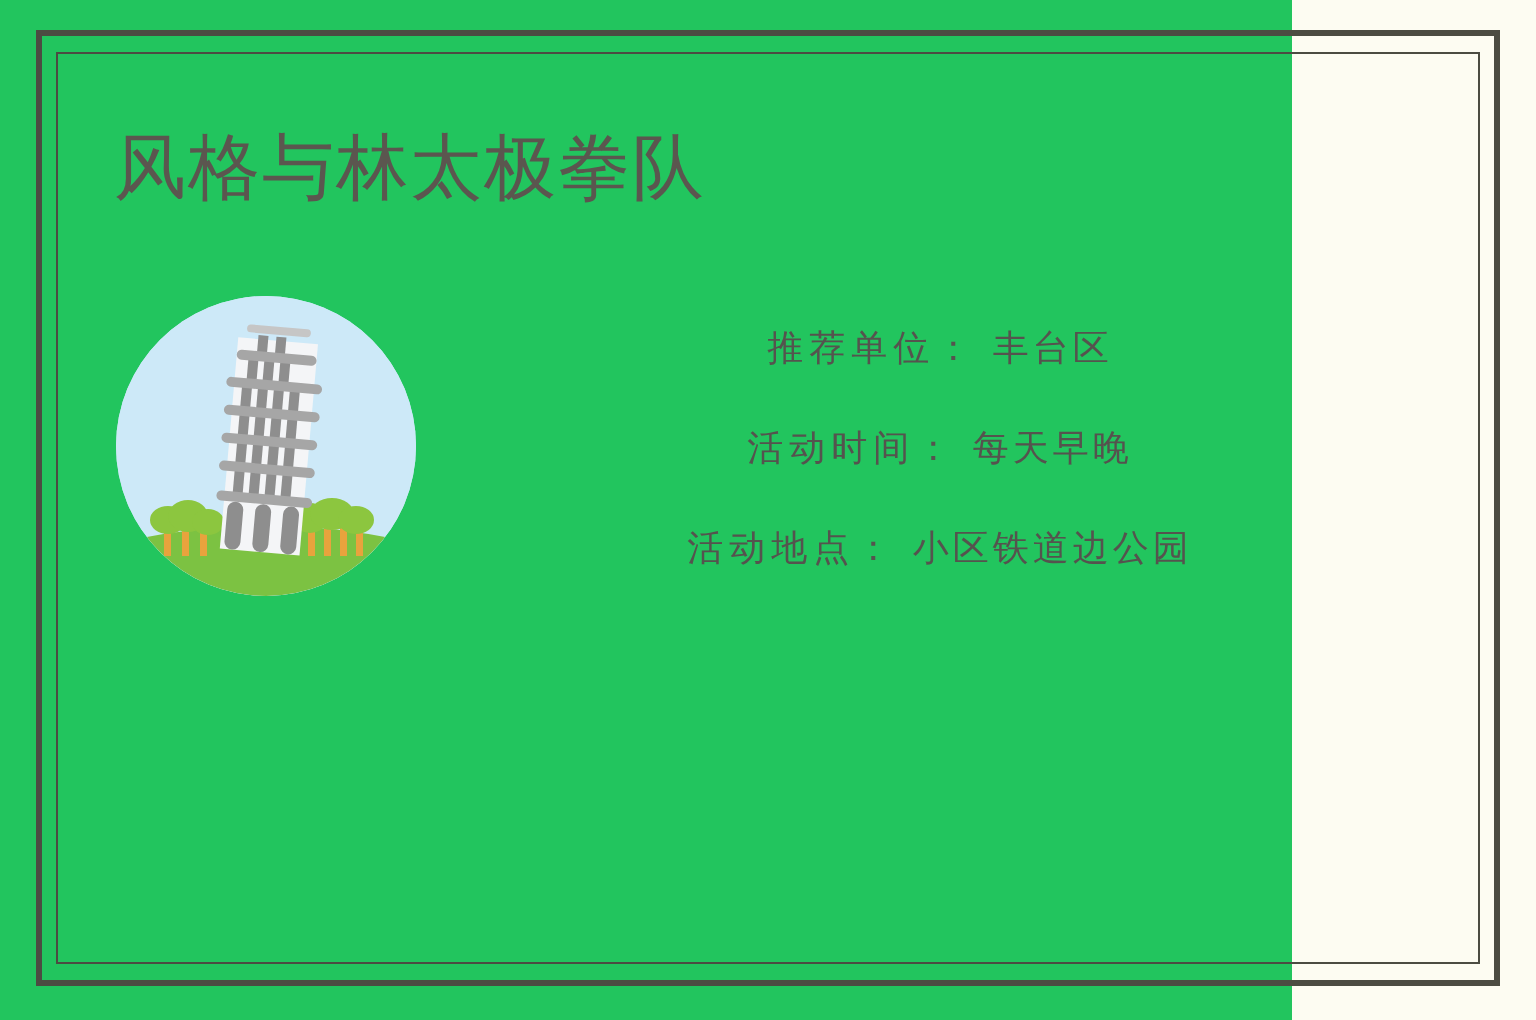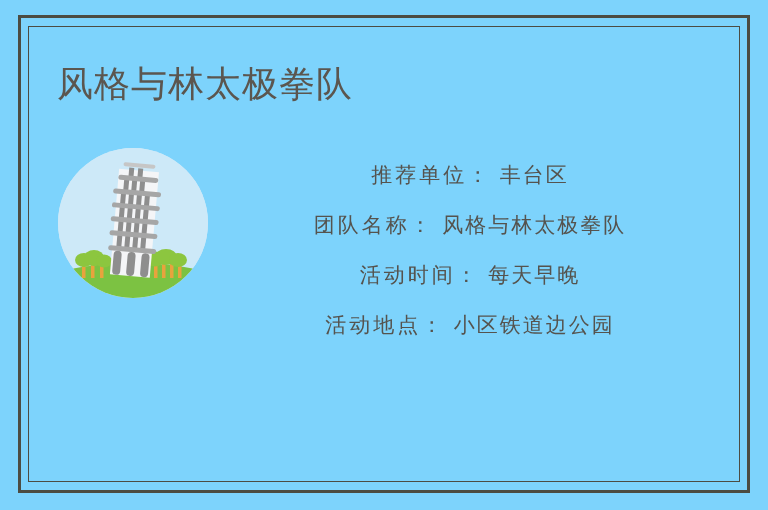--- a/index.html
+++ b/index.html
@@ -9,23 +9,23 @@
   body {
     width: 768px;
     height: 510px;
     background: #fdfcf2;
     font-family: "Liberation Sans", "DejaVu Sans", sans-serif;
     overflow: hidden;
   }
 
   .page {
     position: relative;
-    width: 768px;
+    width: 646px;
     height: 510px;
-    background: #7dd3fc;
+    background: #22c55e;
     box-sizing: border-box;
   }
 
   
   .frame-outer {
     position: absolute;
     left: 18px;
     top: 15px;
     width: 732px;
     height: 478px;
@@ -84,21 +84,21 @@
   
   .info {
     position: absolute;
     left: 190px;
     top: 10px;
     width: 480px;
     text-align: center;
   }
   .info-line {
     font-family: "DejaVu Sans", "Liberation Sans", sans-serif;
-    font-size: 21px;
+    font-size: 18px;
     line-height: 50px;
     color: #55534e;
     letter-spacing: 2px;
     white-space: nowrap;
   }
   .info-line .label {
     letter-spacing: 3px;
   }
   .info-line .value {
     letter-spacing: 2px;
@@ -196,24 +196,20 @@
             <rect x="56" y="15" width="32" height="4" rx="2" fill="#c6c6c6"></rect>
           </g>
         </g>
       </svg>
     </div>
 
     <div class="info">
       <div class="info-line">
         <span class="label">推荐单位：</span>
         <span class="value">丰台区</span>
-      </div>
-      <div class="info-line">
-        <span class="label">团队名称：</span>
-        <span class="value">风格与林太极拳队</span>
       </div>
       <div class="info-line">
         <span class="label">活动时间：</span>
         <span class="value">每天早晚</span>
       </div>
       <div class="info-line">
         <span class="label">活动地点：</span>
         <span class="value">小区铁道边公园</span>
       </div>
     </div>

